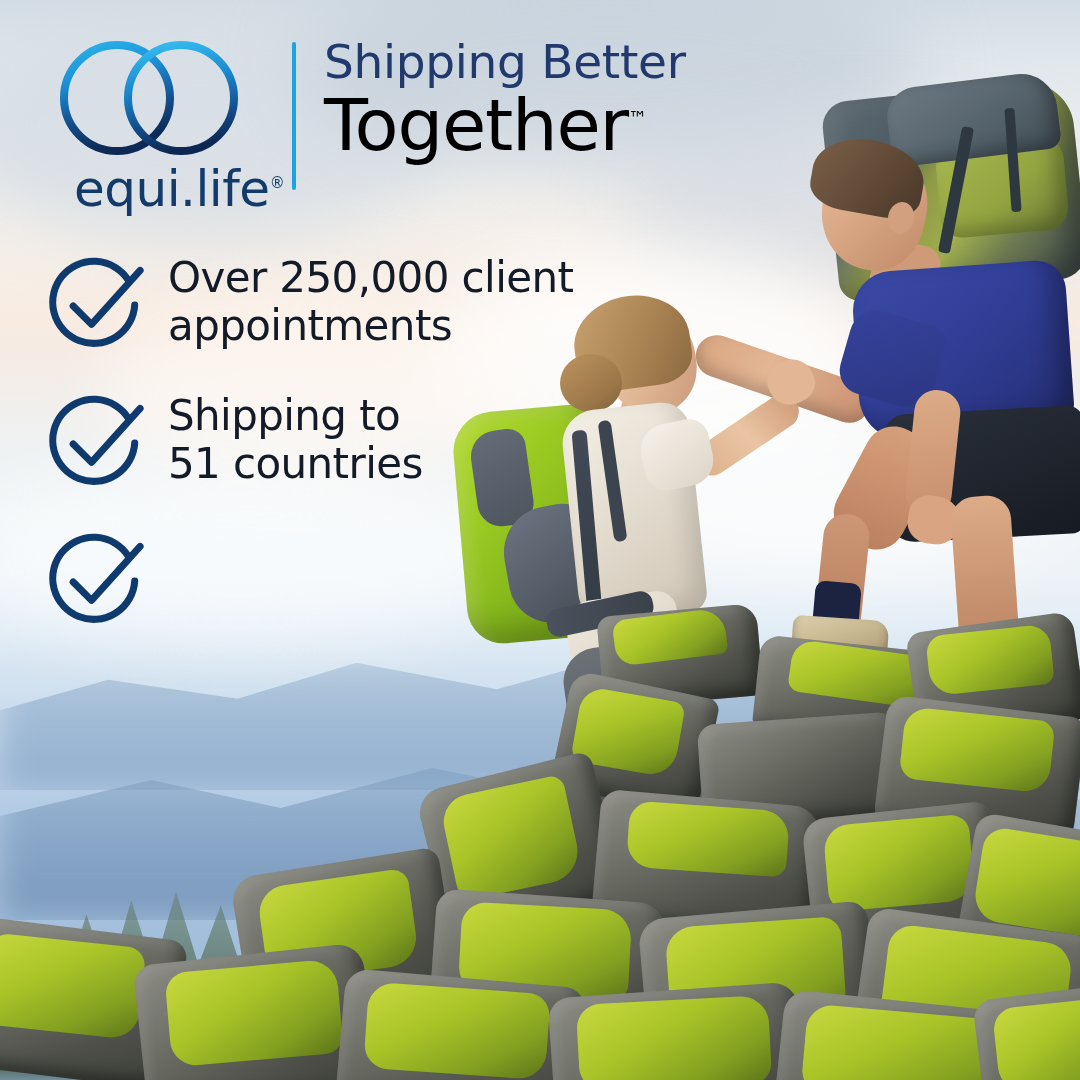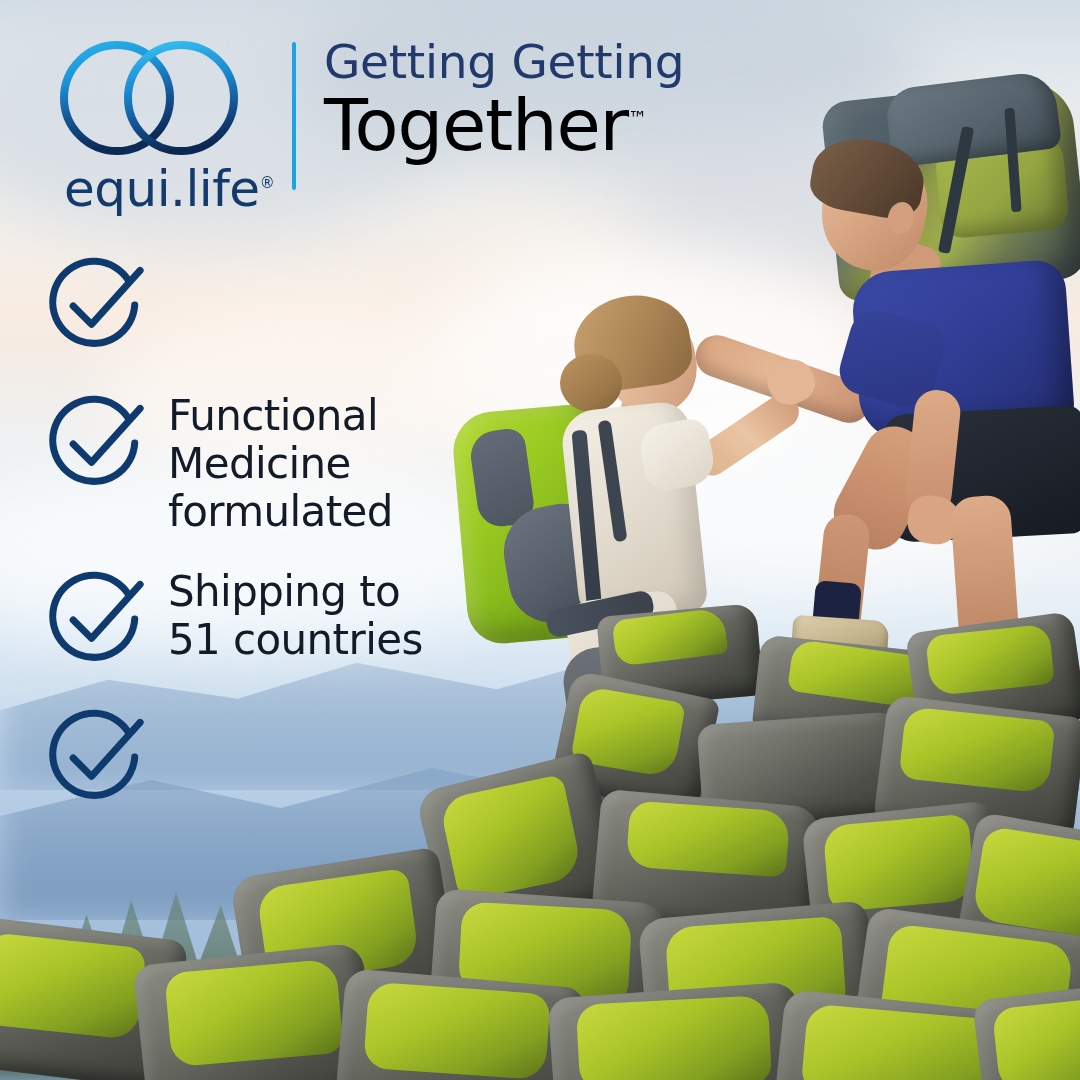--- a/index.html
+++ b/index.html
@@ -416,21 +416,21 @@
     position: absolute;
     left: 56px; top: 36px;
     display: flex;
     align-items: flex-start;
   }
   #logo-mark-block { width: 226px; }
   #rings { display: block; }
   #wordmark {
     display: block;
     margin-top: 4px;
-    margin-left: 8px;
+    margin-left: 18px;
     font-family: "DejaVu Sans", sans-serif;
     font-size: 50px;
     font-weight: 400;
     letter-spacing: -0.5px;
     color: #123a6b;
     line-height: 1;
     white-space: nowrap;
   }
   #wordmark .reg {
     font-size: 15px;
@@ -639,43 +639,36 @@
           </defs>
           <circle cx="61" cy="62" r="53" fill="none" stroke="url(#ringGrad)" stroke-width="8"></circle>
           <circle cx="125" cy="62" r="53" fill="none" stroke="url(#ringGrad2)" stroke-width="8"></circle>
         </svg>
         <div id="wordmark"><span>equi.life</span><span class="reg">®</span></div>
       </div>
 
       <div id="divider"></div>
 
       <div id="tagline">
-        <div id="tagline-line1">Getting Getting</div>
+        <div id="tagline-line1">Shipping Better</div>
         <div id="tagline-line2"><span>Together</span><span class="tm">™</span></div>
       </div>
     </div>
 
     <div id="benefits">
 
       <div class="benefit">
         <svg class="check-icon" viewBox="0 0 100 100">
           <path d="M 78 26 A 38 38 0 1 0 84 49" fill="none" stroke="#0f3a6e" stroke-width="6.5" stroke-linecap="round"></path>
           <path d="M 27 50 L 44 67 L 89 17" fill="none" stroke="#0f3a6e" stroke-width="6.5" stroke-linecap="round" stroke-linejoin="round"></path>
         </svg>
+        <div class="benefit-text">Over 250,000 client
+appointments</div>
       </div>
 
-      <div class="benefit">
-        <svg class="check-icon" viewBox="0 0 100 100">
-          <path d="M 78 26 A 38 38 0 1 0 84 49" fill="none" stroke="#0f3a6e" stroke-width="6.5" stroke-linecap="round"></path>
-          <path d="M 27 50 L 44 67 L 89 17" fill="none" stroke="#0f3a6e" stroke-width="6.5" stroke-linecap="round" stroke-linejoin="round"></path>
-        </svg>
-        <div class="benefit-text">Functional
-Medicine
-formulated</div>
-      </div>
 
       <div class="benefit">
         <svg class="check-icon" viewBox="0 0 100 100">
           <path d="M 78 26 A 38 38 0 1 0 84 49" fill="none" stroke="#0f3a6e" stroke-width="6.5" stroke-linecap="round"></path>
           <path d="M 27 50 L 44 67 L 89 17" fill="none" stroke="#0f3a6e" stroke-width="6.5" stroke-linecap="round" stroke-linejoin="round"></path>
         </svg>
         <div class="benefit-text">Shipping to
 51 countries</div>
       </div>
 

